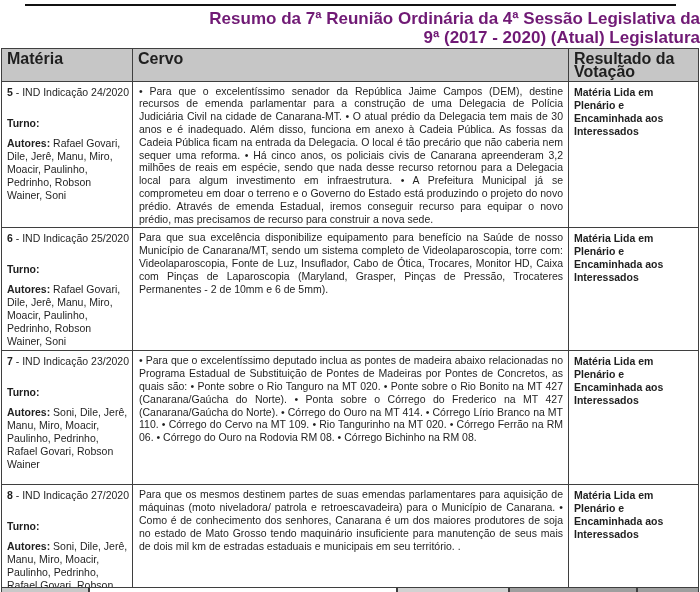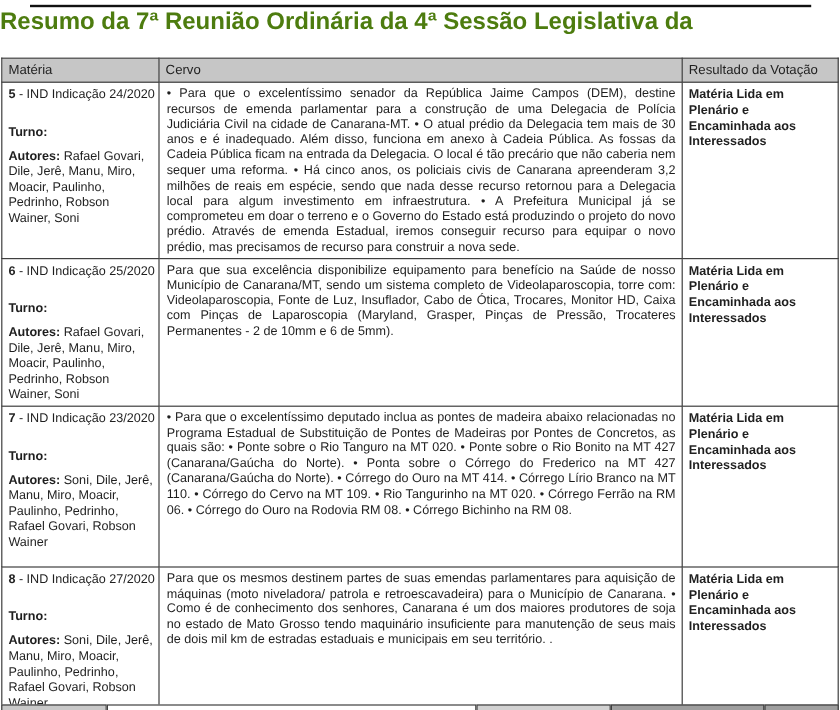--- a/index.html
+++ b/index.html
@@ -14,48 +14,48 @@
     color:var(--text);
     position:relative;
   }
   .top-rule{
     position:absolute;
     left:25px;top:4px;width:651px;height:2px;
     background:#111;
   }
   .doc-title{
     padding-top:9px;
-    text-align:left;
+    text-align:right;
     font-weight:bold;
-    font-size:20px;
+    font-size:17px;
     line-height:19px;
-    color:#4d7c0f;
+    color:#701a75;
   }
   table.summary{
     position:absolute;
     left:1px;top:48px;
     width:697px;
     border-collapse:collapse;
     table-layout:fixed;
     font-size:10.5px;
     line-height:12.8px;
   }
   table.summary th, table.summary td{
     border:1px solid var(--border);
     vertical-align:top;
     text-align:left;
   }
   col.c-materia{width:131px;}
   col.c-ementa{width:436px;}
   col.c-resultado{width:130px;}
   thead th{
     background:var(--header-bg);
-    height:20px;
-    font-size:11px;
-    font-weight:normal;
+    height:32px;
+    font-size:16px;
+    font-weight:bold;
     padding:4px 4px 2px 5px;
     vertical-align:middle;
   }
   tbody tr:nth-child(1){height:141px;}
   tbody tr:nth-child(2){height:120px;}
   tbody tr:nth-child(3){height:134px;}
   tbody tr:nth-child(4){height:117px;}
   td.col-materia{padding:4px 3px 2px 5px;line-height:13px;}
   td.col-ementa{padding:3px 5px 2px 6px;}
   td.col-ementa p{text-align:justify;}
@@ -72,20 +72,21 @@
   .cutoff .g3{left:509px;width:128px;background:#9f9f9f;}
   .cutoff .g4{left:637px;width:62px;background:#9f9f9f;}
 </style>
 </head>
 <body>
 
 <div class="top-rule"></div>
 
 <div class="doc-title">
   <div>Resumo da 7ª Reunião Ordinária da 4ª Sessão Legislativa da</div>
+  <div>9ª (2017 - 2020) (Atual) Legislatura</div>
 </div>
 
 <table class="summary">
   <colgroup>
     <col class="c-materia">
       <col class="c-ementa">
       <col class="c-resultado">
   </colgroup>
   <thead>
     <tr>

